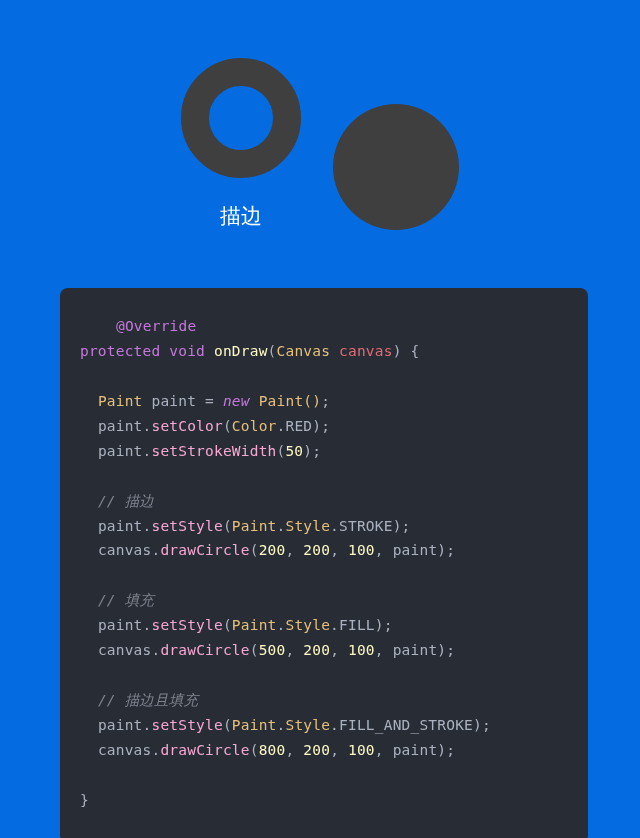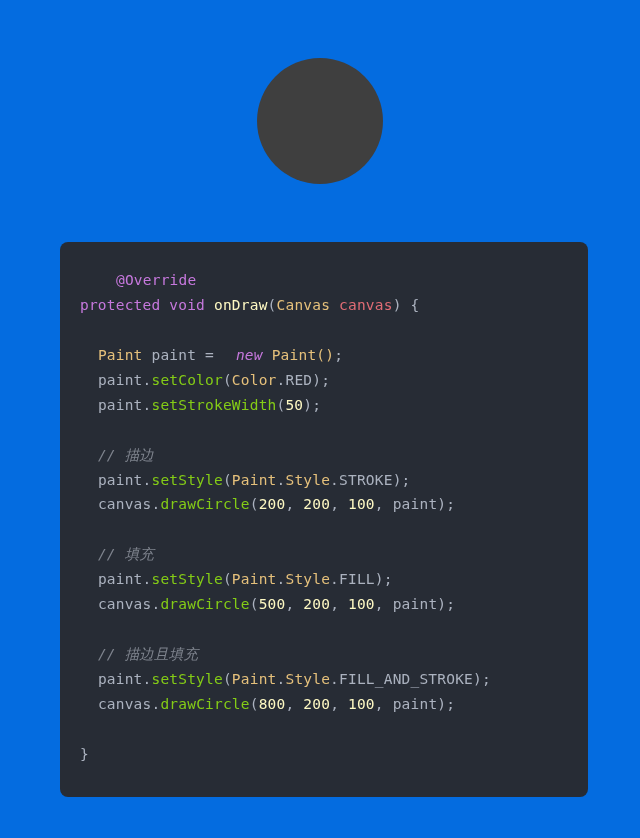--- a/index.html
+++ b/index.html
@@ -60,30 +60,34 @@
       color: #abb2bf;
       white-space: pre;
       letter-spacing: 0.2px;
     }
     .tok-annotation { color: #c678dd; margin-left: 36px; }
     .tok-keyword { color: #c678dd; }
     .tok-type { color: #e5c07b; }
     .tok-method { color: #fef9c3; }
     .tok-param { color: #e06c75; }
     .tok-var { color: #abb2bf; }
-    .tok-new { color: #c678dd; font-style: italic; margin-left: 13px; }
-    .tok-call { color: #84cc16; }
+    .tok-new { color: #c678dd; font-style: italic; }
+    .tok-call { color: #f9a8d4; }
     .tok-number { color: #fef9c3; }
     .tok-comment { color: #7f848e; font-style: italic; }
     .tok-punct { color: #abb2bf; }
     .tok-brace { color: #abb2bf; }
     .code-line { display: block; min-height: 1.72em; }
   </style>
 </head>
 <body>
 
 <div class="shapes-container">
   <div class="shape-item">
+    <div class="ring"></div>
+    <div class="shape-label">描边</div>
+  </div>
+  <div class="shape-item">
     <div class="circle-large"></div>
   </div>
 </div>
 
 <div class="code-block"><span class="code-line"><span class="tok-annotation">@Override</span></span><span class="code-line"><span class="tok-keyword">protected</span><span> </span><span class="tok-keyword">void</span><span> </span><span class="tok-method">onDraw</span><span class="tok-punct">(</span><span class="tok-type">Canvas</span><span> </span><span class="tok-param">canvas</span><span class="tok-punct">)</span><span class="tok-brace"> {</span></span><span class="code-line"></span><span class="code-line">  <span class="tok-type">Paint</span><span> </span><span class="tok-var">paint</span><span class="tok-punct"> = </span><span class="tok-new">new</span><span> </span><span class="tok-type">Paint()</span><span class="tok-punct">;</span></span><span class="code-line">  <span class="tok-var">paint</span><span class="tok-punct">.</span><span class="tok-call">setColor</span><span class="tok-punct">(</span><span class="tok-type">Color</span><span class="tok-punct">.</span><span class="tok-var">RED</span><span class="tok-punct">)</span><span class="tok-punct">;</span></span><span class="code-line">  <span class="tok-var">paint</span><span class="tok-punct">.</span><span class="tok-call">setStrokeWidth</span><span class="tok-punct">(</span><span class="tok-number">50</span><span class="tok-punct">)</span><span class="tok-punct">;</span></span><span class="code-line"></span><span class="code-line">  <span class="tok-comment">// 描边</span></span><span class="code-line">  <span class="tok-var">paint</span><span class="tok-punct">.</span><span class="tok-call">setStyle</span><span class="tok-punct">(</span><span class="tok-type">Paint</span><span class="tok-punct">.</span><span class="tok-type">Style</span><span class="tok-punct">.</span><span class="tok-var">STROKE</span><span class="tok-punct">)</span><span class="tok-punct">;</span></span><span class="code-line">  <span class="tok-var">canvas</span><span class="tok-punct">.</span><span class="tok-call">drawCircle</span><span class="tok-punct">(</span><span class="tok-number">200</span><span class="tok-punct">, </span><span class="tok-number">200</span><span class="tok-punct">, </span><span class="tok-number">100</span><span class="tok-punct">, </span><span class="tok-var">paint</span><span class="tok-punct">)</span><span class="tok-punct">;</span></span><span class="code-line"></span><span class="code-line">  <span class="tok-comment">// 填充</span></span><span class="code-line">  <span class="tok-var">paint</span><span class="tok-punct">.</span><span class="tok-call">setStyle</span><span class="tok-punct">(</span><span class="tok-type">Paint</span><span class="tok-punct">.</span><span class="tok-type">Style</span><span class="tok-punct">.</span><span class="tok-var">FILL</span><span class="tok-punct">)</span><span class="tok-punct">;</span></span><span class="code-line">  <span class="tok-var">canvas</span><span class="tok-punct">.</span><span class="tok-call">drawCircle</span><span class="tok-punct">(</span><span class="tok-number">500</span><span class="tok-punct">, </span><span class="tok-number">200</span><span class="tok-punct">, </span><span class="tok-number">100</span><span class="tok-punct">, </span><span class="tok-var">paint</span><span class="tok-punct">)</span><span class="tok-punct">;</span></span><span class="code-line"></span><span class="code-line">  <span class="tok-comment">// 描边且填充</span></span><span class="code-line">  <span class="tok-var">paint</span><span class="tok-punct">.</span><span class="tok-call">setStyle</span><span class="tok-punct">(</span><span class="tok-type">Paint</span><span class="tok-punct">.</span><span class="tok-type">Style</span><span class="tok-punct">.</span><span class="tok-var">FILL_AND_STROKE</span><span class="tok-punct">)</span><span class="tok-punct">;</span></span><span class="code-line">  <span class="tok-var">canvas</span><span class="tok-punct">.</span><span class="tok-call">drawCircle</span><span class="tok-punct">(</span><span class="tok-number">800</span><span class="tok-punct">, </span><span class="tok-number">200</span><span class="tok-punct">, </span><span class="tok-number">100</span><span class="tok-punct">, </span><span class="tok-var">paint</span><span class="tok-punct">)</span><span class="tok-punct">;</span></span><span class="code-line"></span><span class="code-line"><span class="tok-brace">}</span></span></div>
 
 </body></html>

